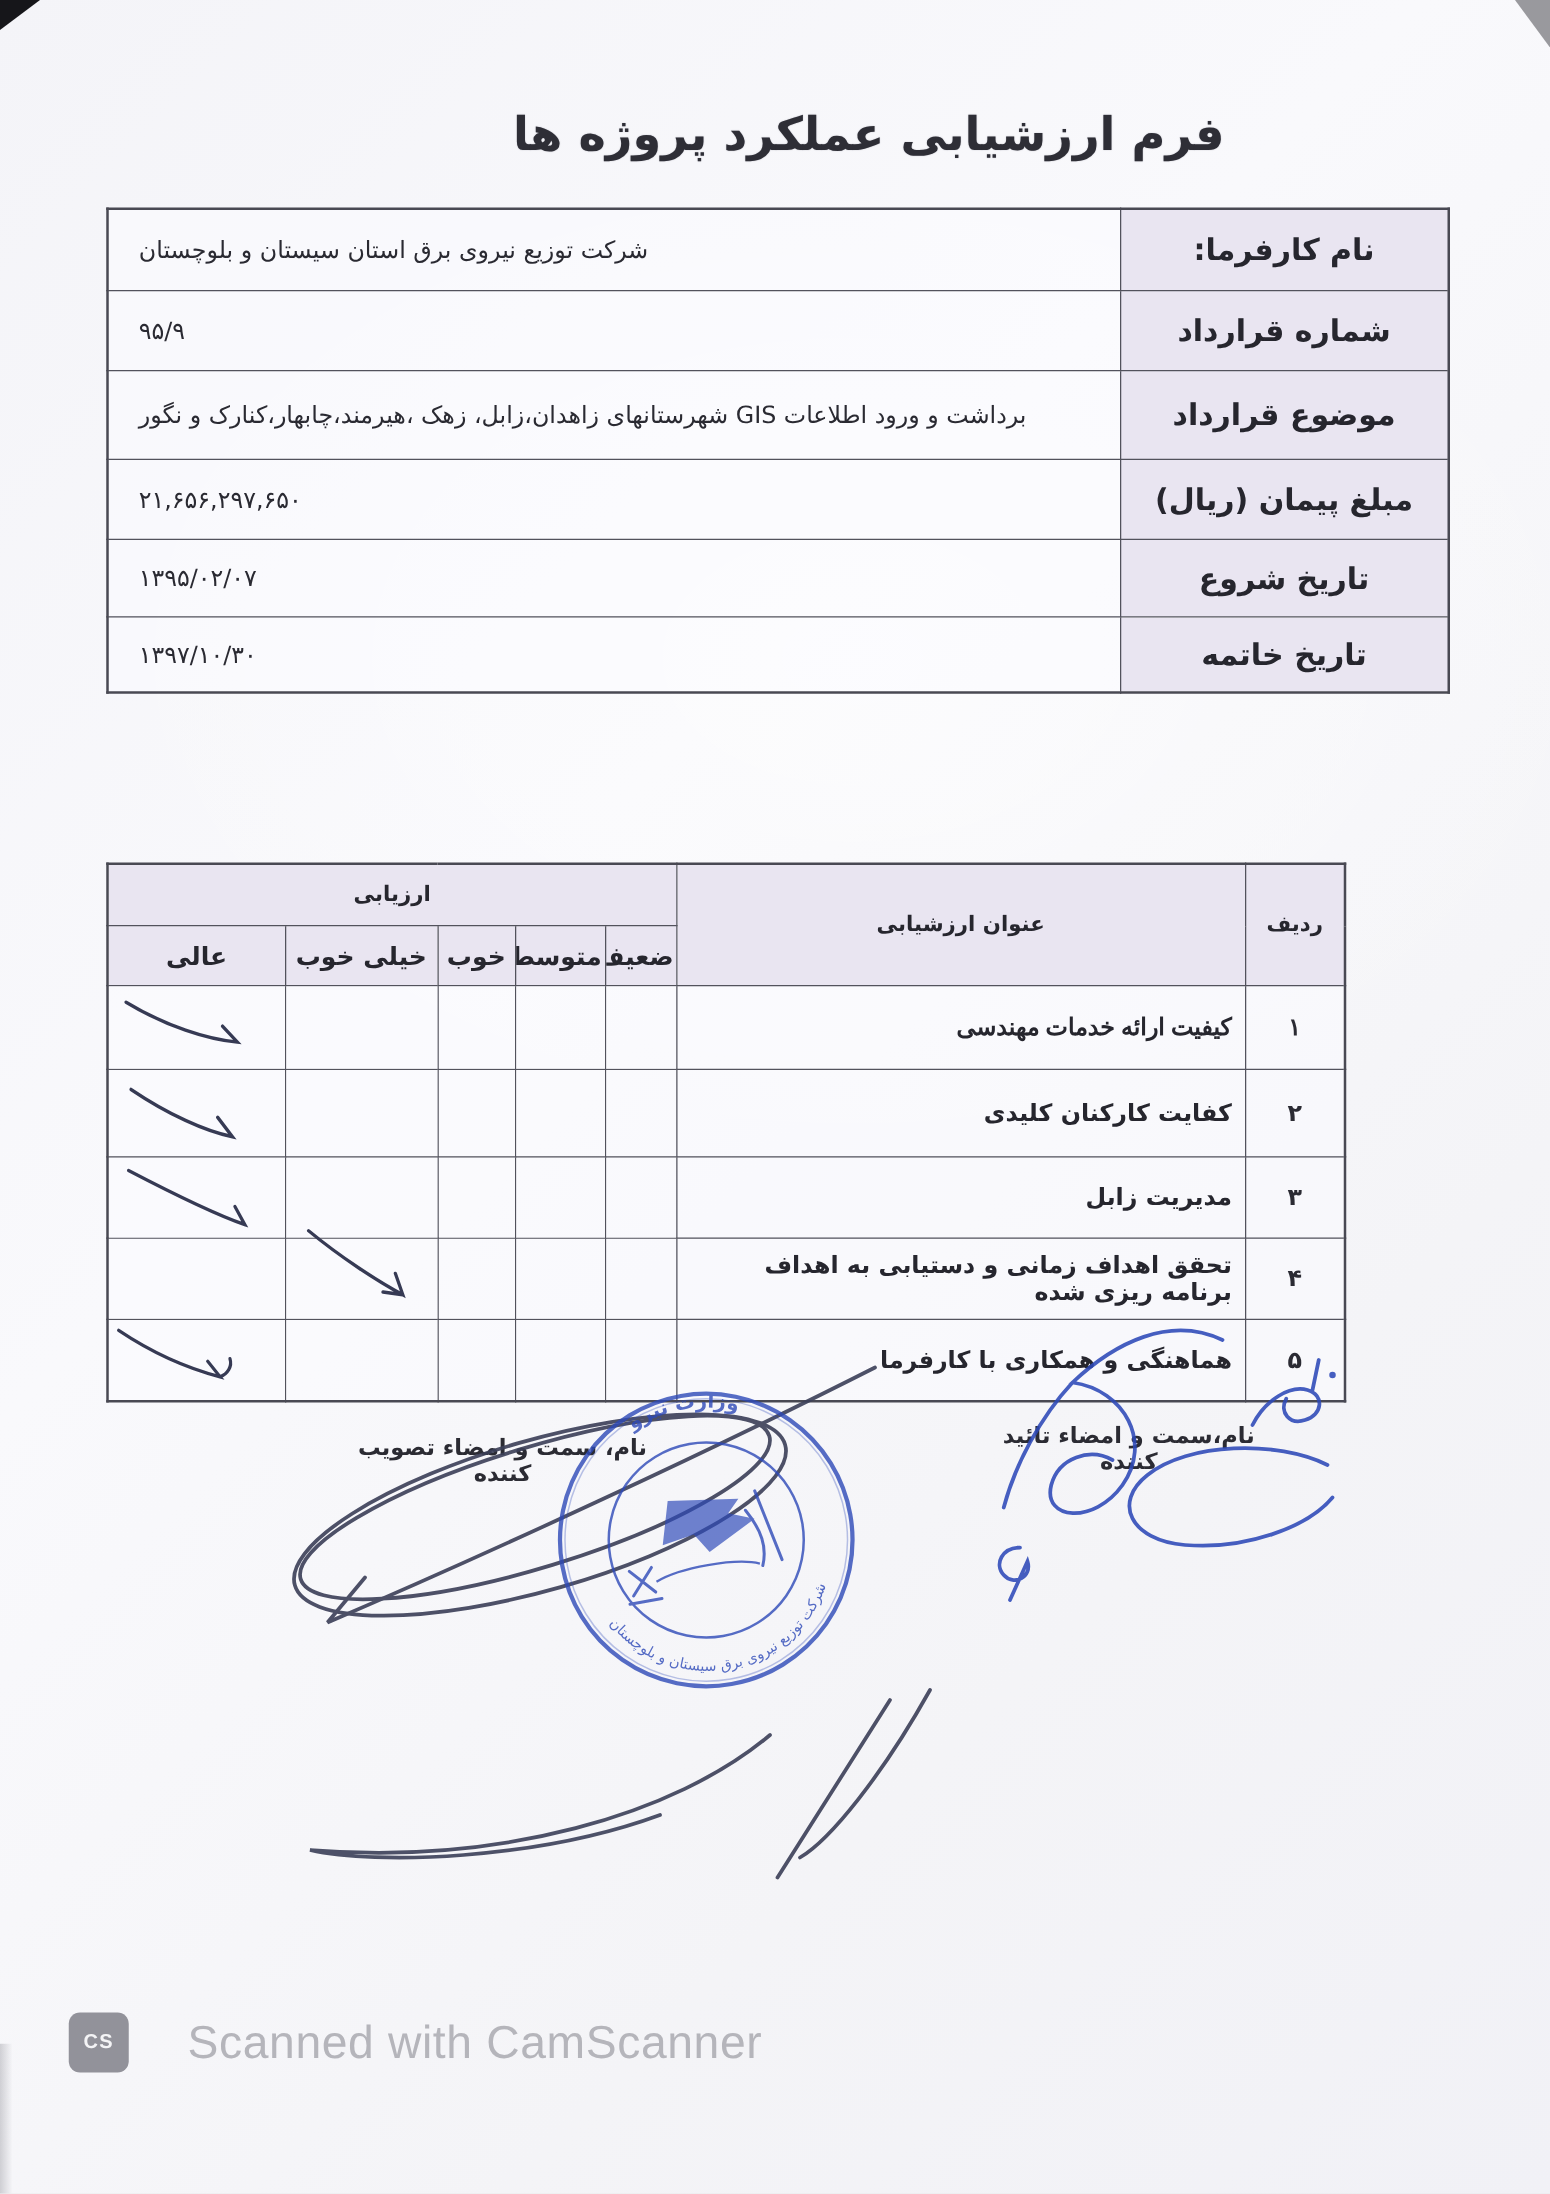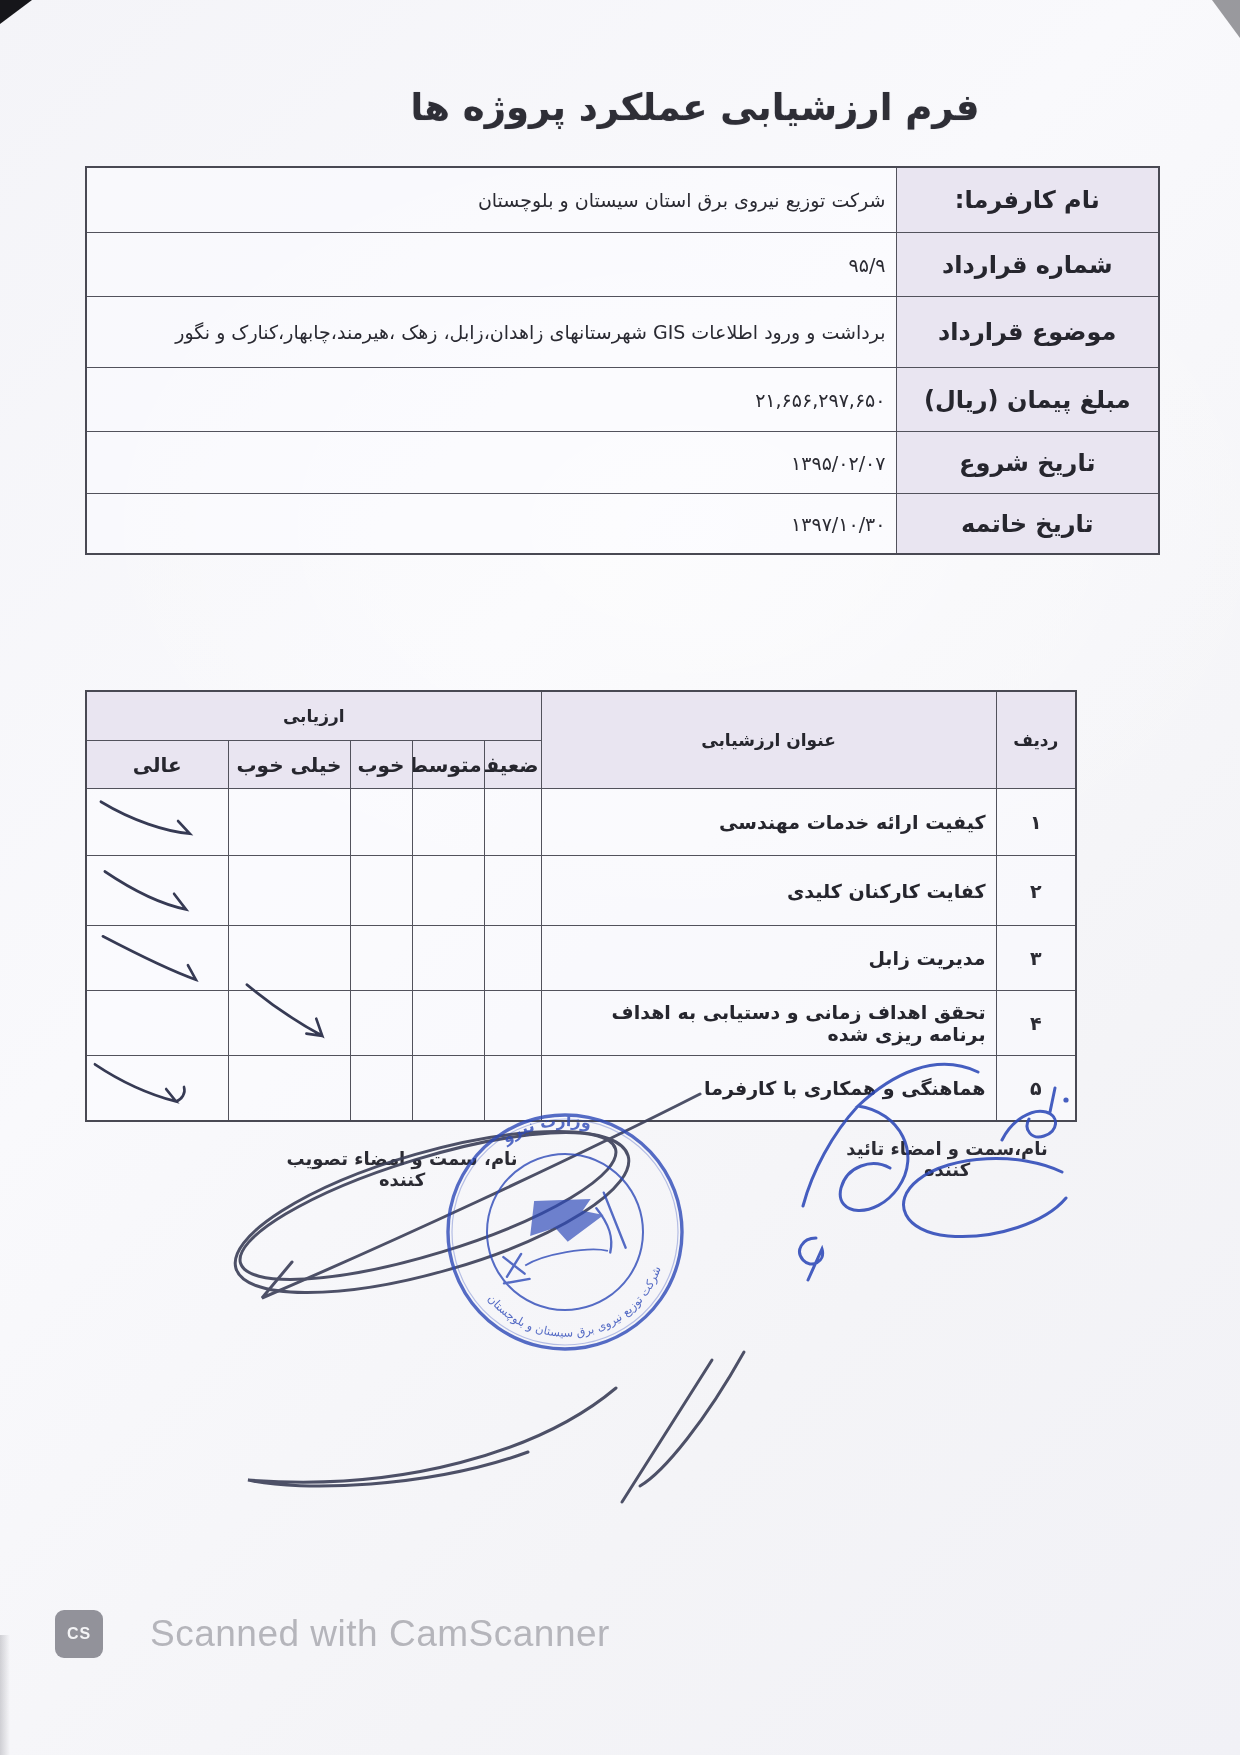--- a/index.html
+++ b/index.html
@@ -19,42 +19,42 @@
     text-shadow:0 0 1px rgba(40,40,60,.35);
   }
 
   table{border-collapse:collapse;table-layout:fixed;direction:rtl;}
   td,th{border:1.6px solid #52525c;overflow:hidden;}
   .contract{position:absolute;left:85px;top:166px;width:1075px;border:2.2px solid #494953;}
   .contract .lbl{
     width:263px;background:#e9e5f1;font-weight:700;font-size:24px;text-align:center;
     color:#26262e;padding:4px 10px;
   }
-  .contract .val{font-size:19px;text-align:right;color:#2a2a32;padding:4px 10px;background:rgba(252,252,255,.55);}
+  .contract .val{font-size:19px;text-align:left;color:#2a2a32;padding:4px 24px;background:rgba(252,252,255,.55);}
   .contract tr:nth-child(1) td{height:56px;}
   .contract tr:nth-child(2) td{height:55px;}
   .contract tr:nth-child(3) td{height:62px;}
   .contract tr:nth-child(4) td{height:55px;margin-left:41px;}
   .contract tr:nth-child(5) td{height:53px;}
   .contract tr:nth-child(6) td{height:51px;}
 
   .eval{position:absolute;left:85px;top:690px;width:990px;border:2.2px solid #494953;}
   .eval th{background:#e9e5f1;font-weight:700;color:#26262e;}
   .eval .h1 th{height:46px;font-size:17px;}
   .eval .h2 th{height:47px;font-size:20px;padding:0 2px;}
   .eval td{background:rgba(252,252,255,.5);}
   .eval .num{text-align:center;font-size:19px;font-weight:700;}
   .eval .ttl{text-align:right;font-size:19px;font-weight:700;padding:2px 10px;color:#26262e;}
   .eval .rc{position:relative;overflow:visible;}
-  .eval tr.r1 td{height:62px;} .eval tr.r2 td{height:65px;} .eval tr.r3 td{height:60px;}
+  .eval tr.r1 td{height:62px;font-family:Liberation Serif, serif;} .eval tr.r2 td{height:65px;} .eval tr.r3 td{height:60px;}
   .eval tr.r4 td{height:60px;} .eval tr.r5 td{height:60px;}
   .check{position:absolute;left:0;top:0;width:100%;height:100%;overflow:visible;}
 
   .sig-label{position:absolute;direction:rtl;font-size:18px;font-weight:700;color:#2b2b33;text-align:center;}
-  .sig-approver{left:822px;top:1138px;width:250px;}
+  .sig-approver{left:778px;top:1138px;width:250px;}
   .sig-ratifier{left:262px;top:1148px;width:280px;}
 
   .ink-overlay{position:absolute;left:0;top:0;width:1240px;height:1755px;pointer-events:none;}
 
   .cam-footer{position:absolute;left:55px;top:1610px;display:flex;align-items:center;gap:16px;}
   .cs-box{width:48px;height:48px;border-radius:9px;background:#92929a;display:flex;align-items:center;justify-content:center;
           color:#f4f4f6;font-weight:700;font-size:16px;font-family:"Liberation Sans",sans-serif;letter-spacing:1px;}
   .cam-text{font-family:"Liberation Sans",sans-serif;font-size:37px;color:#b5b5bb;letter-spacing:.5px;margin-left:31px;}
 </style>
 </head>

